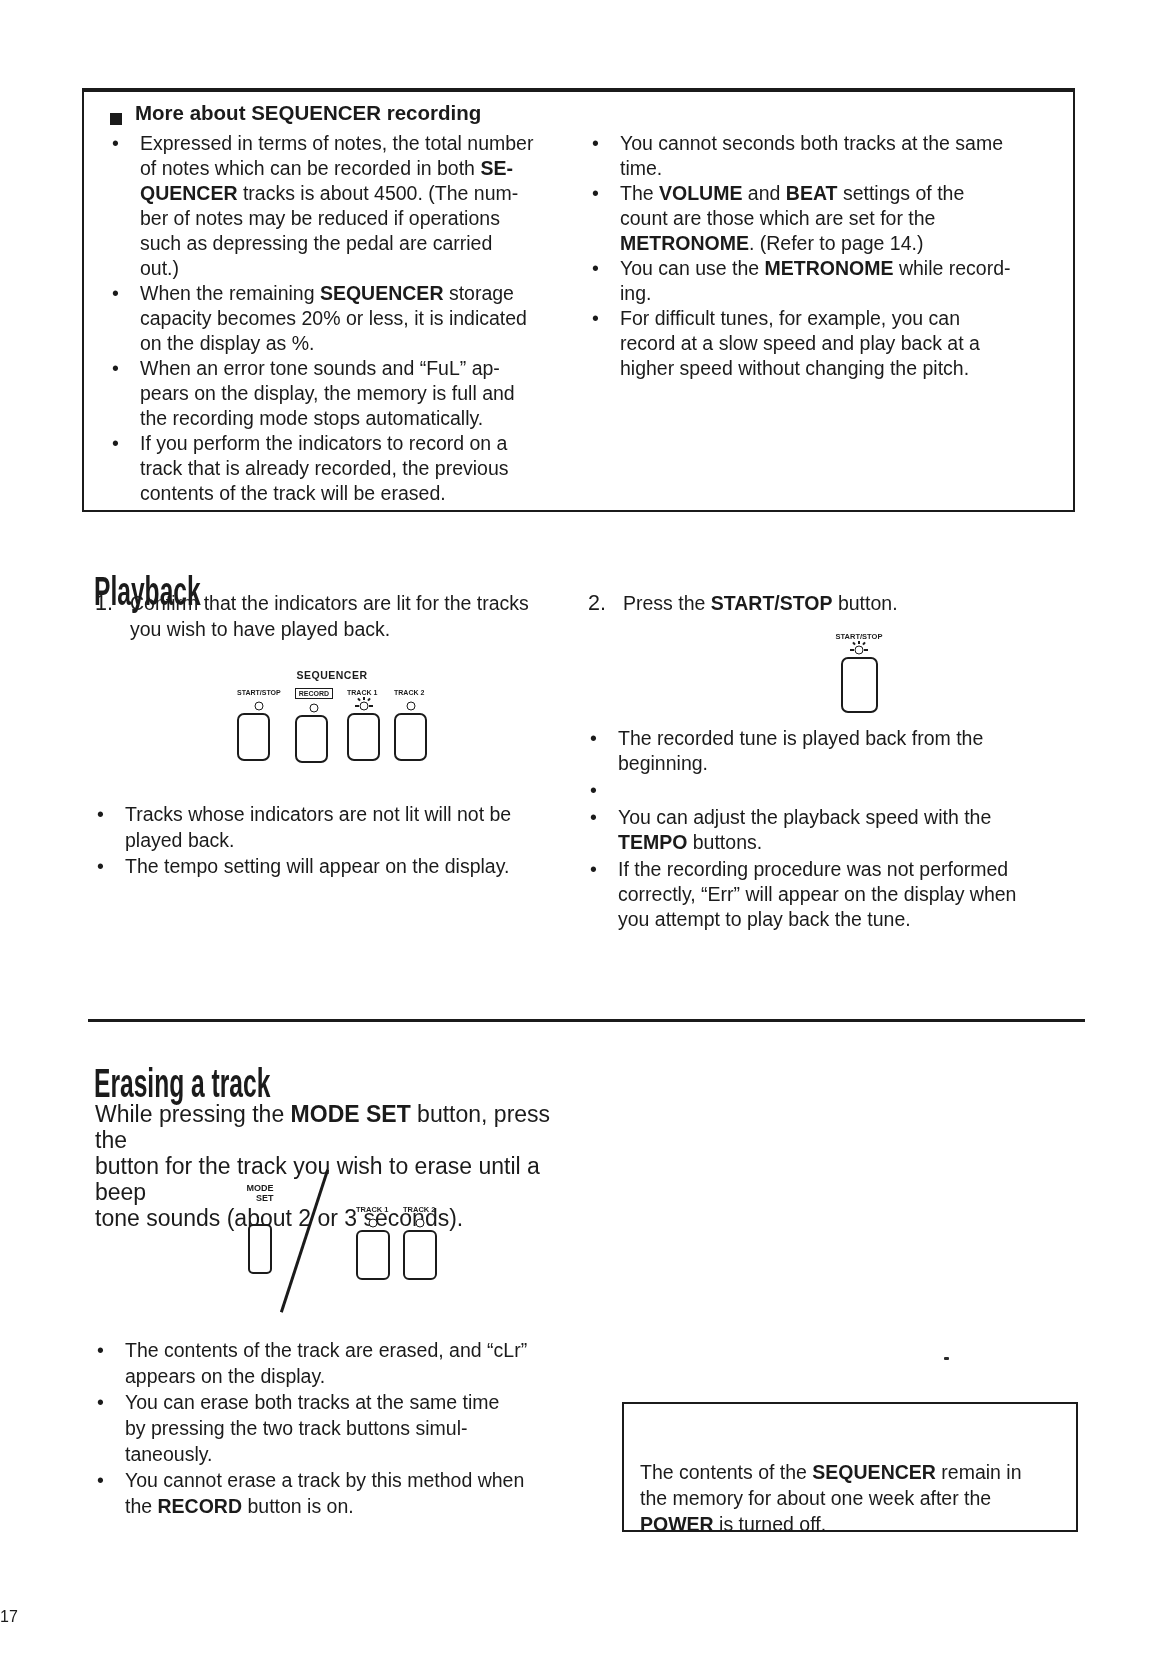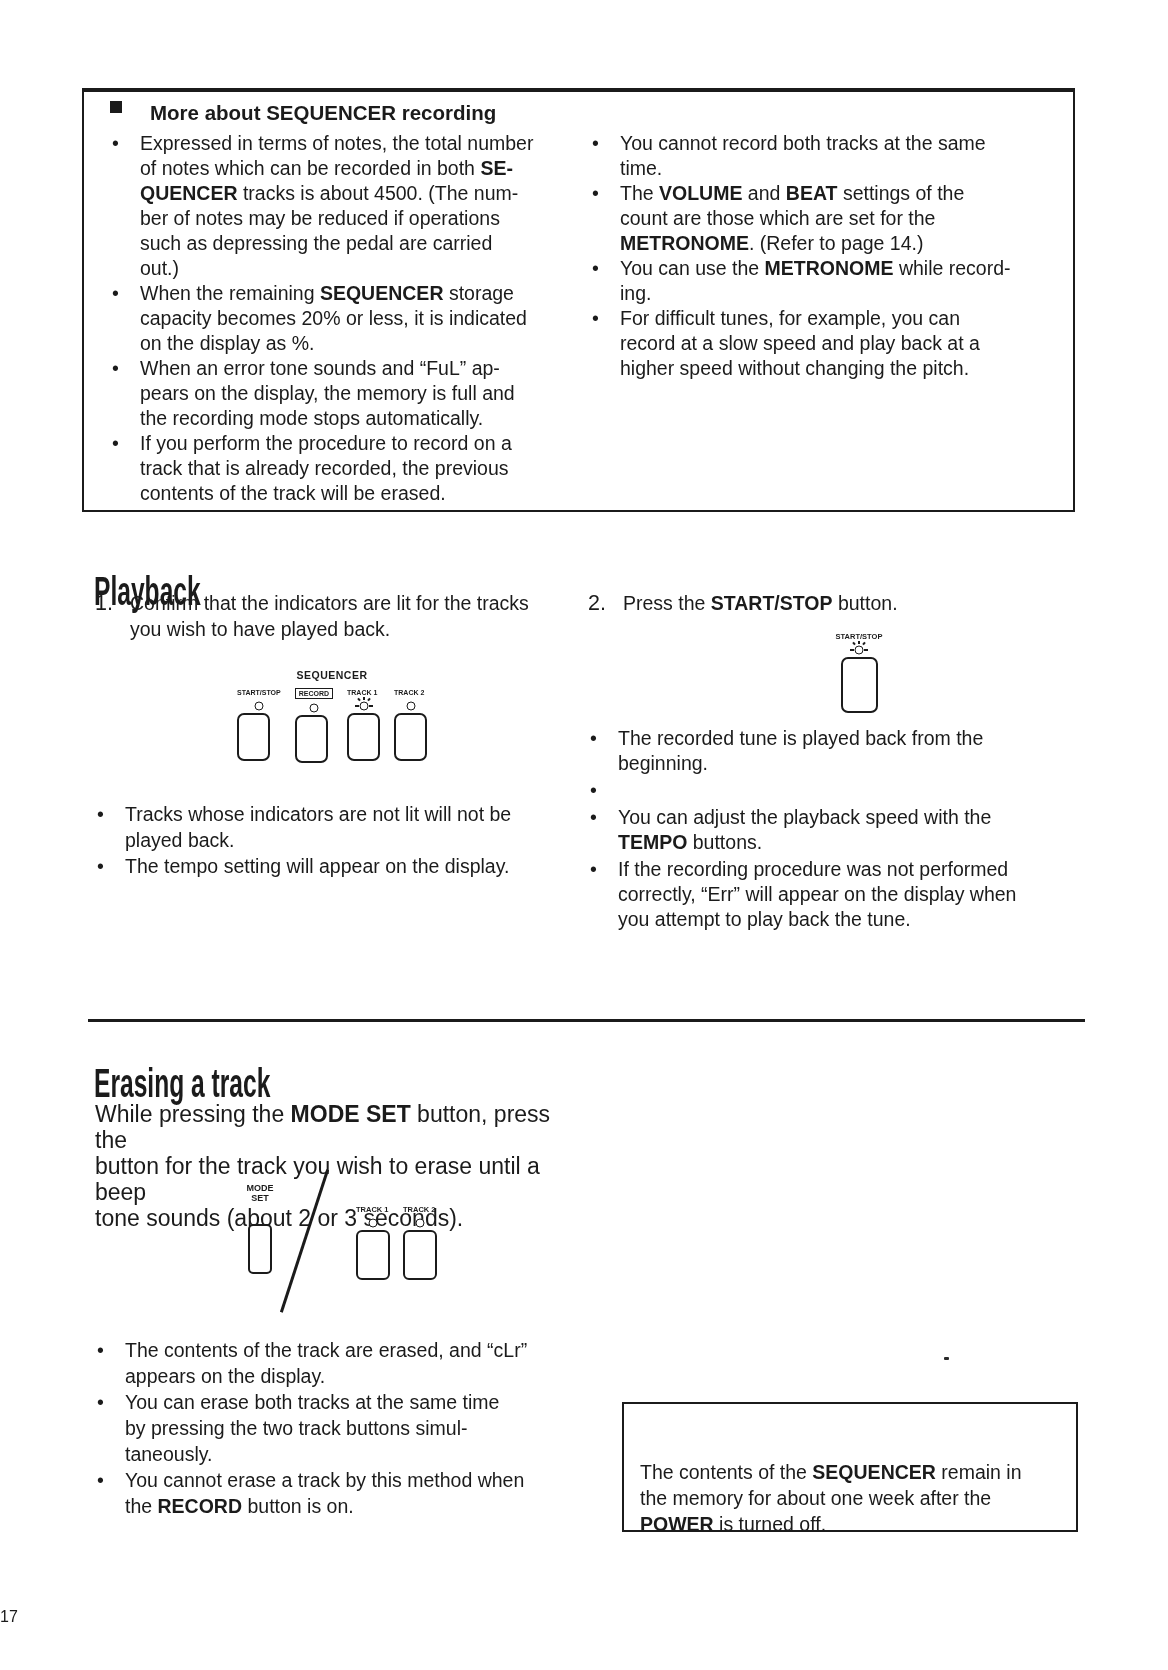--- a/index.html
+++ b/index.html
@@ -19,21 +19,21 @@
   .step .t{white-space:pre-line;}
   .h2{
     position:absolute;font-size:41px;line-height:42px;font-weight:bold;
     transform:scaleX(0.60);transform-origin:0 50%;white-space:nowrap;
   }
   
   .info-box{
     position:absolute;left:82px;top:88px;width:989px;height:418px;
     border:2px solid #1b1b1b;border-top-width:4px;
   }
-  .box-header{position:absolute;left:26px;top:9px;display:flex;align-items:flex-start;gap:15px;}
+  .box-header{position:absolute;left:26px;top:9px;display:flex;align-items:flex-end;}
   .box-header .sq{width:12px;height:12px;background:#1b1b1b;margin-right:13px;}
   .box-header h3{margin:0;font-size:20.5px;font-weight:bold;}
   .ib-left{position:absolute;left:26px;top:39px;width:462px;line-height:25px;}
   .ib-right{position:absolute;left:506px;top:39px;width:458px;line-height:25px;}
   
   .step1{position:absolute;left:95px;top:590px;width:480px;}
   .step2{position:absolute;left:588px;top:590px;width:460px;}
   .pb-left-bullets{position:absolute;left:95px;top:801px;width:480px;line-height:26px;}
   .pb-right-bullets{position:absolute;left:588px;top:726px;width:465px;line-height:25px;}
   .pb-right-bullets li{margin-bottom:2px;}
@@ -59,21 +59,21 @@
   .ind .rtl{width:2px;height:3px;left:3px;top:0;transform:rotate(-40deg);}
   .ind .rtr{width:2px;height:3px;right:3px;top:0;transform:rotate(40deg);}
   .ind.off{width:10px;}
   .ss-diagram{position:absolute;left:812px;top:632px;width:94px;display:flex;flex-direction:column;align-items:center;}
   .ss-diagram .sd-label{font-size:7.5px;}
   
   .divider{position:absolute;left:88px;top:1019px;width:997px;height:3px;background:#1b1b1b;}
   .erase-intro{position:absolute;left:95px;top:1078px;width:485px;font-size:23px;line-height:26px;white-space:pre-line;}
   .erase-diagram{position:absolute;left:225px;top:1152px;width:235px;height:172px;}
   .ed-mode{position:absolute;left:6px;top:31px;width:58px;display:flex;flex-direction:column;align-items:center;}
-  .ed-mode .lbl{font-size:9px;font-weight:bold;line-height:10px;text-align:center;white-space:pre-line;}
+  .ed-mode .lbl{font-size:9px;font-weight:bold;line-height:10px;text-align:right;white-space:pre-line;}
   .ed-mode .btn-rect{margin-top:21px;}
   .ed-slash{position:absolute;left:78px;top:14px;width:3px;height:150px;background:#1b1b1b;transform:rotate(18deg);}
   .ed-tracks{position:absolute;left:131px;top:53px;display:flex;gap:13px;}
   .ed-tracks .sd-label{font-size:7.5px;}
   .erase-bullets{position:absolute;left:95px;top:1337px;width:485px;line-height:26px;}
   
   .memo-box{
     position:absolute;left:622px;top:1402px;width:420px;height:68px;
     border:2px solid #1b1b1b;padding:29px 16px;
     font-size:19.5px;line-height:26px;white-space:pre-line;
@@ -110,29 +110,29 @@
 on the display as %.</span>
         </li>
       <li>
         <span class="m">•</span>
         <span class="t">When an error tone sounds and “FuL” ap-
 pears on the display, the memory is full and
 the recording mode stops automatically.</span>
         </li>
       <li>
         <span class="m">•</span>
-        <span class="t">If you perform the procedure to record on a
+        <span class="t">If you perform the indicators to record on a
 track that is already recorded, the previous
 contents of the track will be erased.</span>
         </li>
     </ul>
     <ul class="blist ib-right">
       <li>
         <span class="m">•</span>
-        <span class="t">You cannot record both tracks at the same
+        <span class="t">You cannot seconds both tracks at the same
 time.</span>
         </li>
       <li>
         <span class="m">•</span>
         <span class="t">The <b>VOLUME</b> and <b>BEAT</b> settings of the
 count are those which are set for the
 <b>METRONOME</b>. (Refer to page 14.)</span>
         </li>
       <li>
         <span class="m">•</span>

